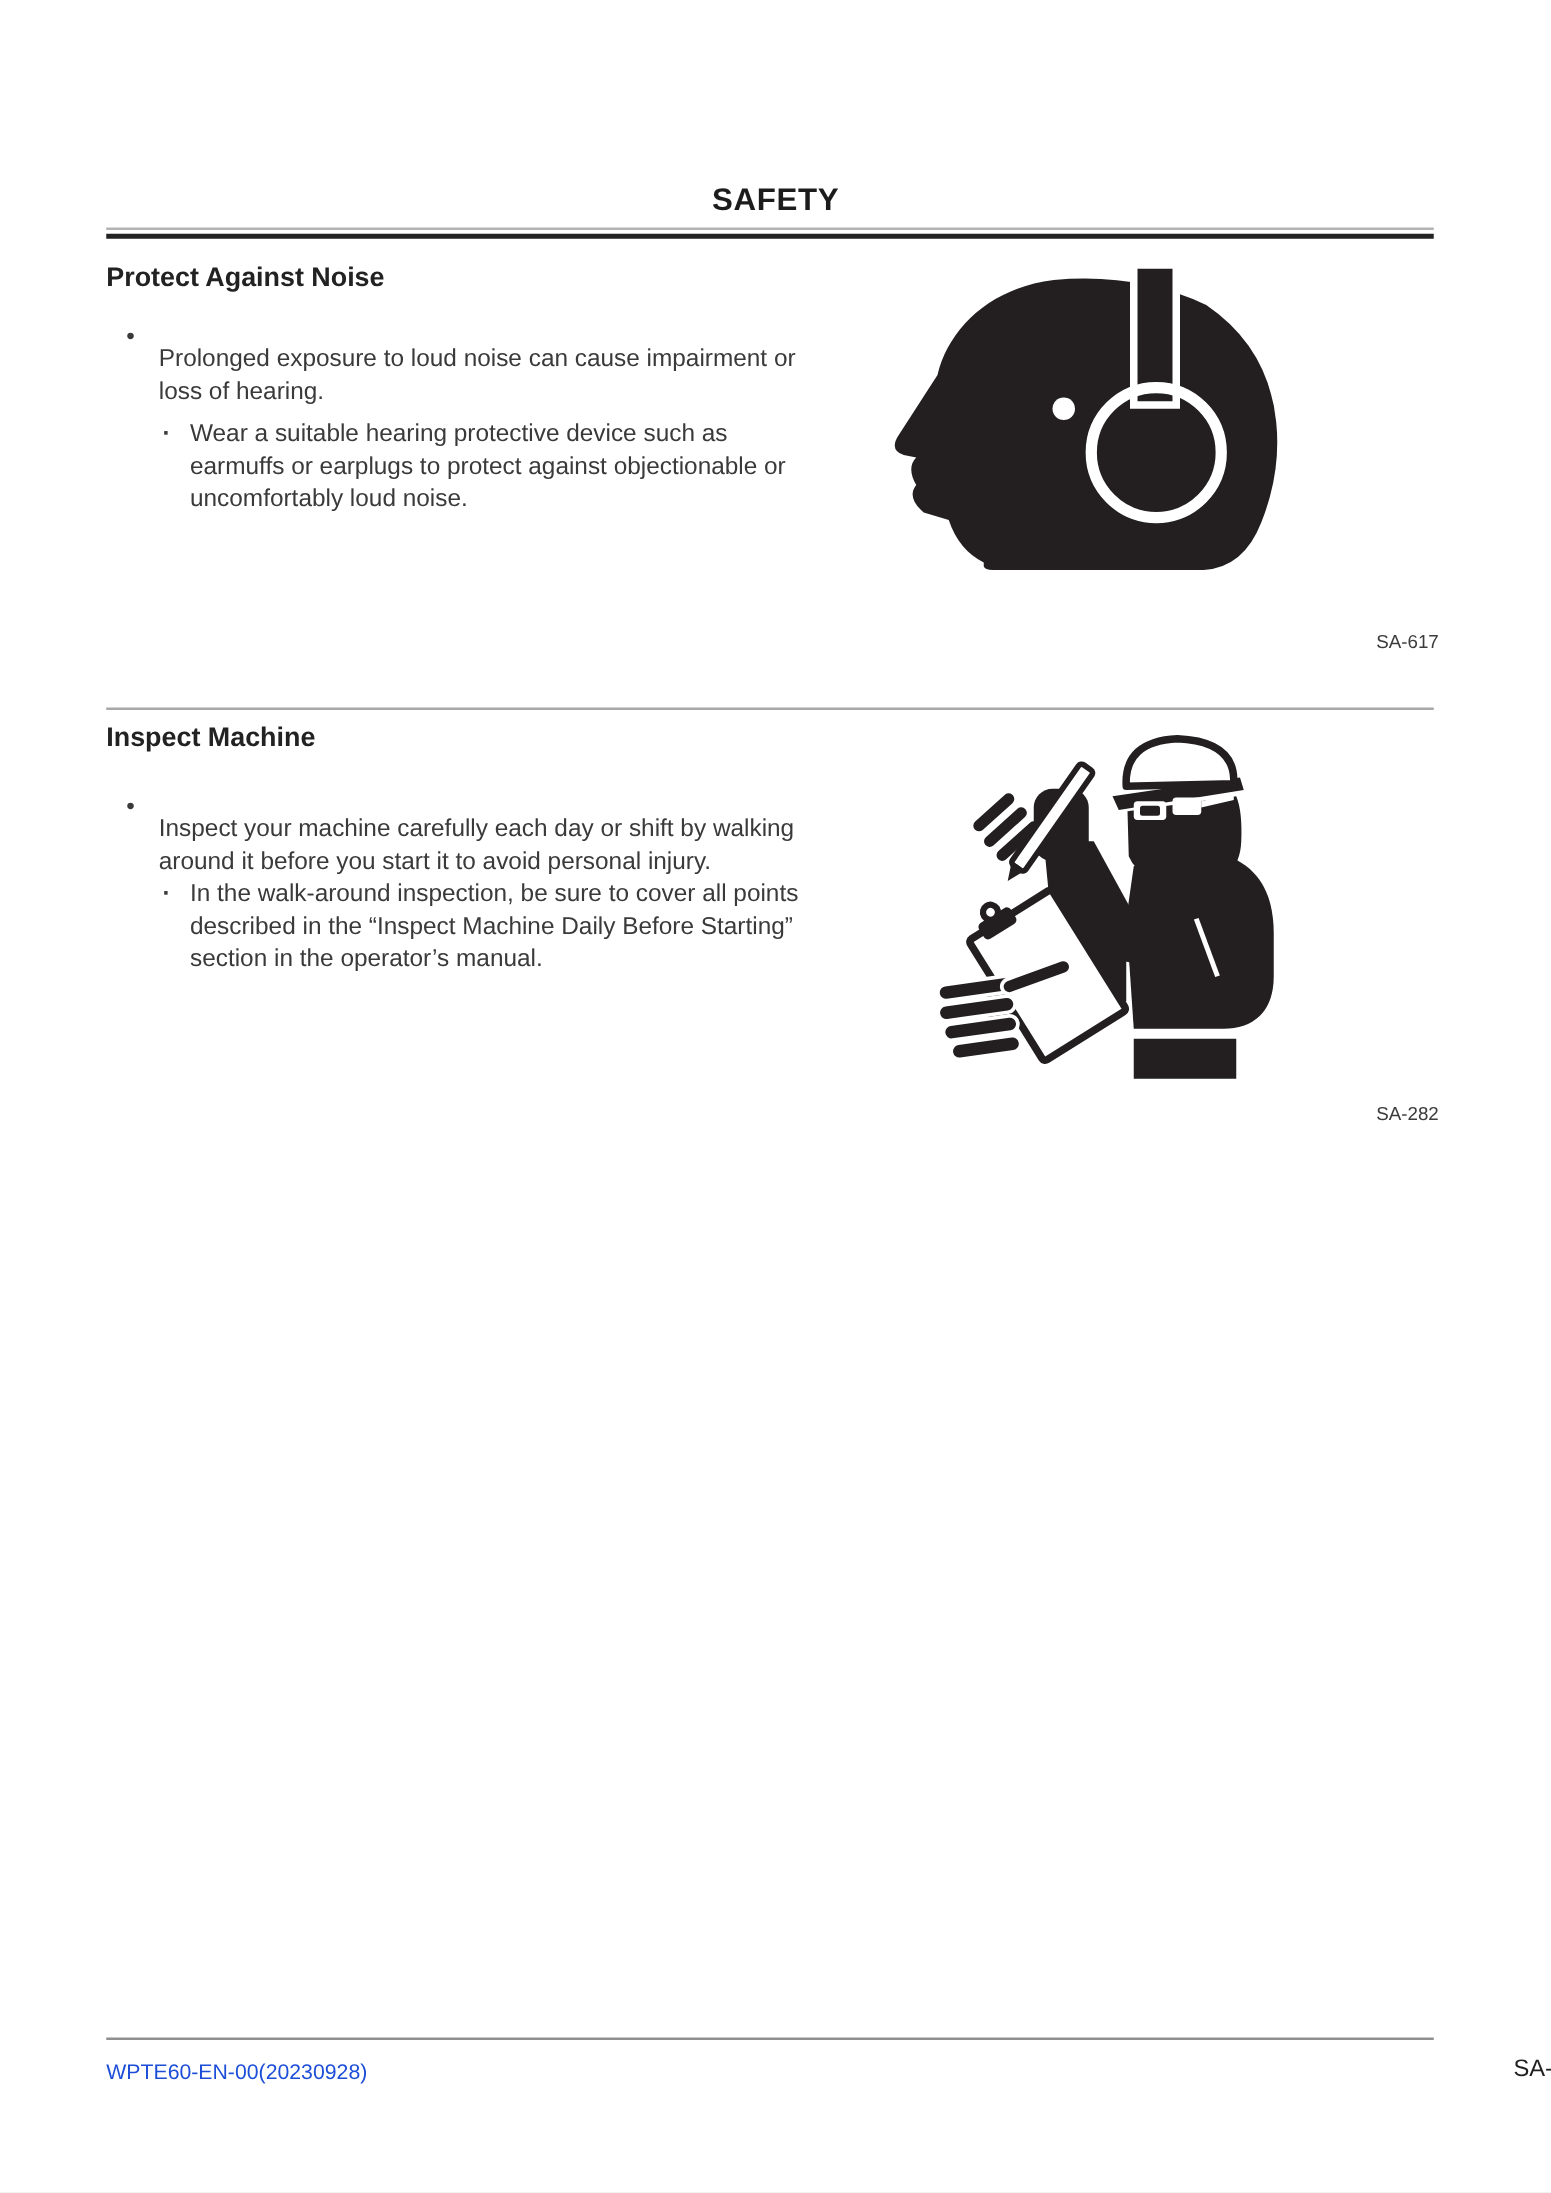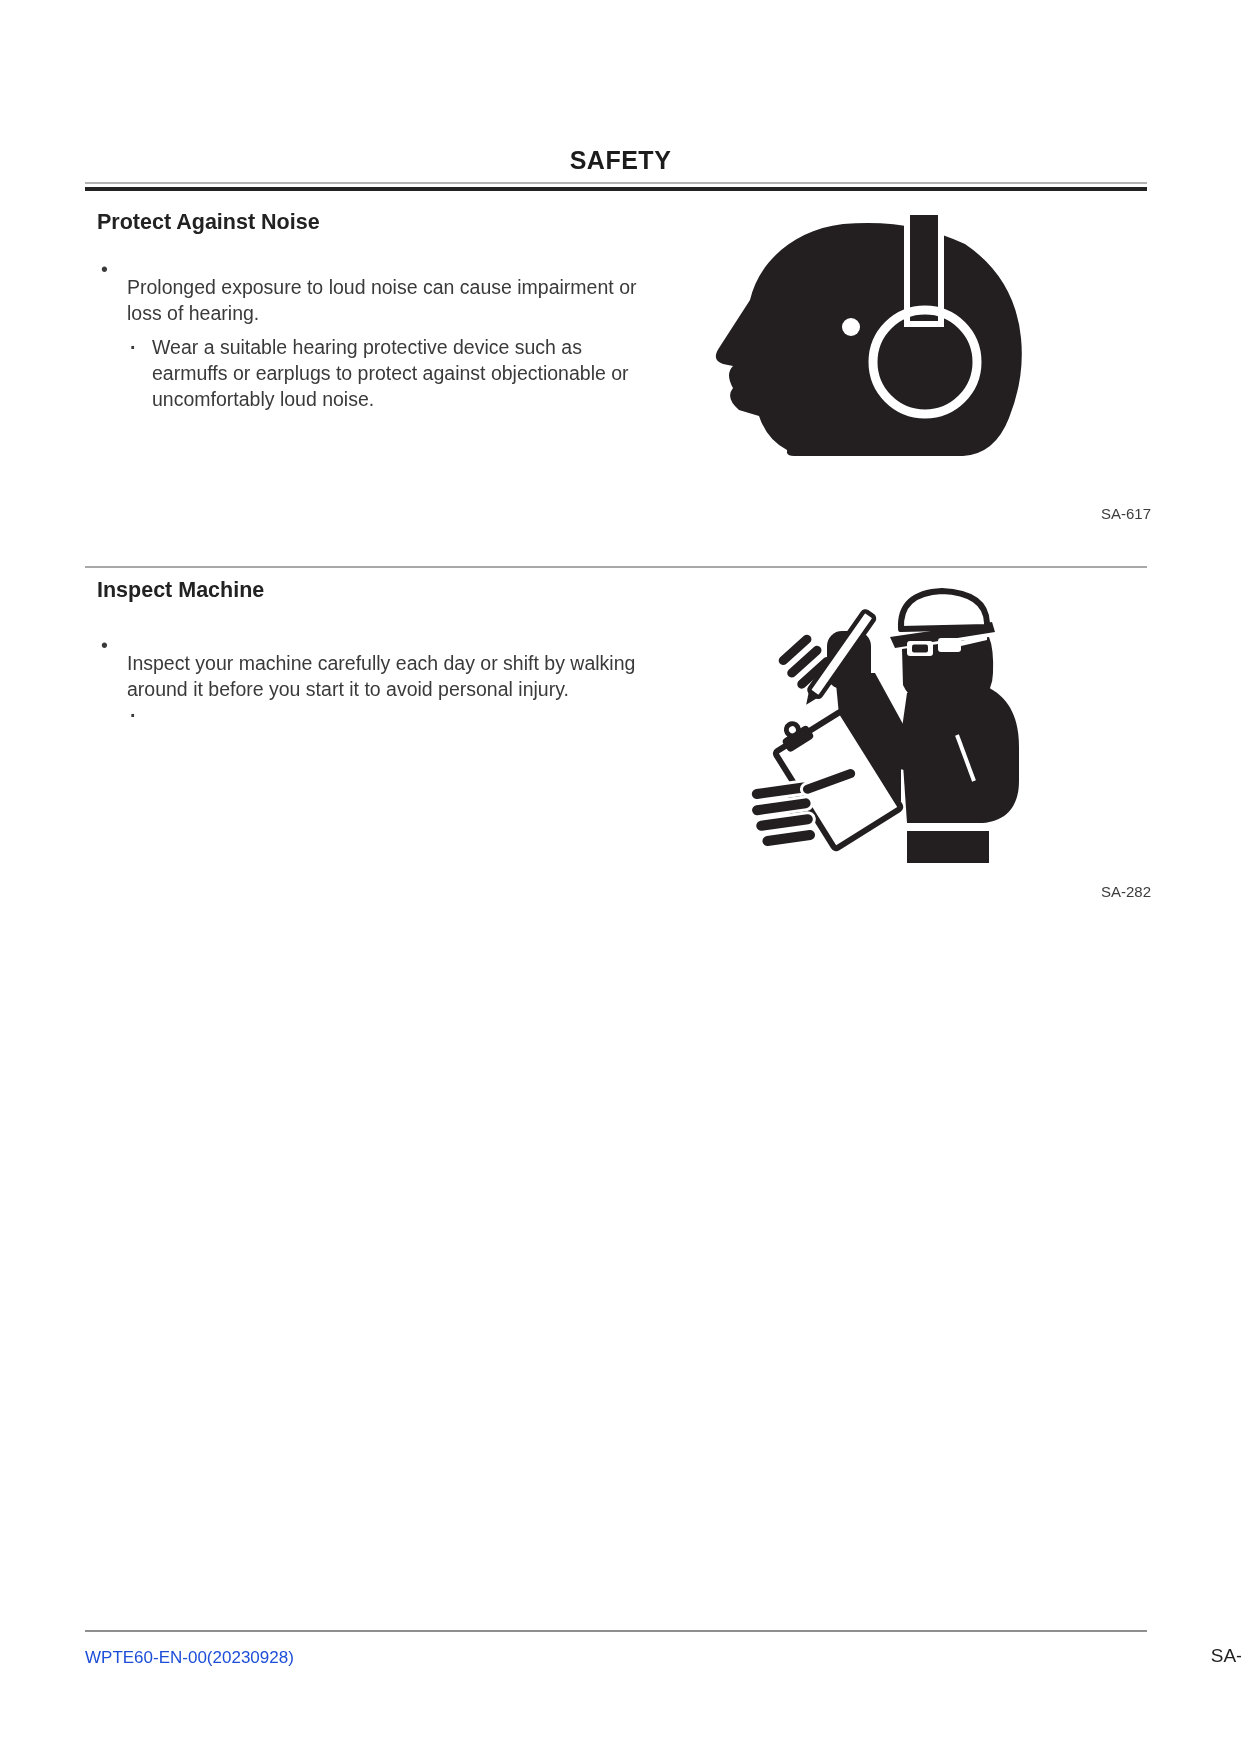--- a/index.html
+++ b/index.html
@@ -16,21 +16,21 @@
   .page-title{
     top:146px;left:0;width:100%;
     text-align:center;
     font-size:25px;font-weight:bold;color:#1c1c1c;
     letter-spacing:0.5px;
   }
   .rule-light{left:85px;width:1062px;height:2px;background:#b3b3b3;}
   .rule-dark{left:85px;width:1062px;height:4px;background:#232323;}
   .section-heading{
     left:85px;
-    font-size:21.5px;font-weight:bold;color:#222222;margin-left:12px;
+    font-size:21.5px;font-weight:bold;color:#222222;
   }
   .bullet-marker{
     left:101px;width:20px;
     font-size:19.5px;line-height:26px;color:#3a3a3a;
   }
   .sub-marker{
     left:130px;width:16px;
     font-size:19.5px;line-height:26px;color:#3a3a3a;font-weight:bold;
   }
   .bullet-text{
@@ -105,20 +105,23 @@
 
   <div class="abs divider" style="top:566px"></div>
 
   <div class="abs section-heading" style="top:578px">Inspect Machine</div>
 
   <div class="abs bullet-marker" style="top:632px">•</div>
   <div class="abs bullet-text" style="top:632px">Inspect your machine carefully each day or shift by walking
 around it before you start it to avoid personal injury.</div>
 
   <div class="abs sub-marker" style="top:702px">·</div>
+  <div class="abs sub-text" style="top:702px">In the walk-around inspection, be sure to cover all points
+described in the “Inspect Machine Daily Before Starting”
+section in the operator’s manual.</div>
 
   <svg class="abs figure" style="top:585px;left:695px" width="330" height="278" viewBox="0 0 330 278">
 
     <polygon points="140,88 180,88 214,150 214,186 148,172" fill="#231f20"></polygon>
 
     <g transform="rotate(-42 128 72)" fill="#231f20" stroke="#ffffff" stroke-width="3">
       <rect x="90" y="42" width="44" height="12" rx="6"></rect>
       <rect x="88" y="57" width="46" height="12" rx="6"></rect>
       <rect x="88" y="72" width="46" height="12" rx="6"></rect>
       <rect x="90" y="87" width="44" height="12" rx="6"></rect>

